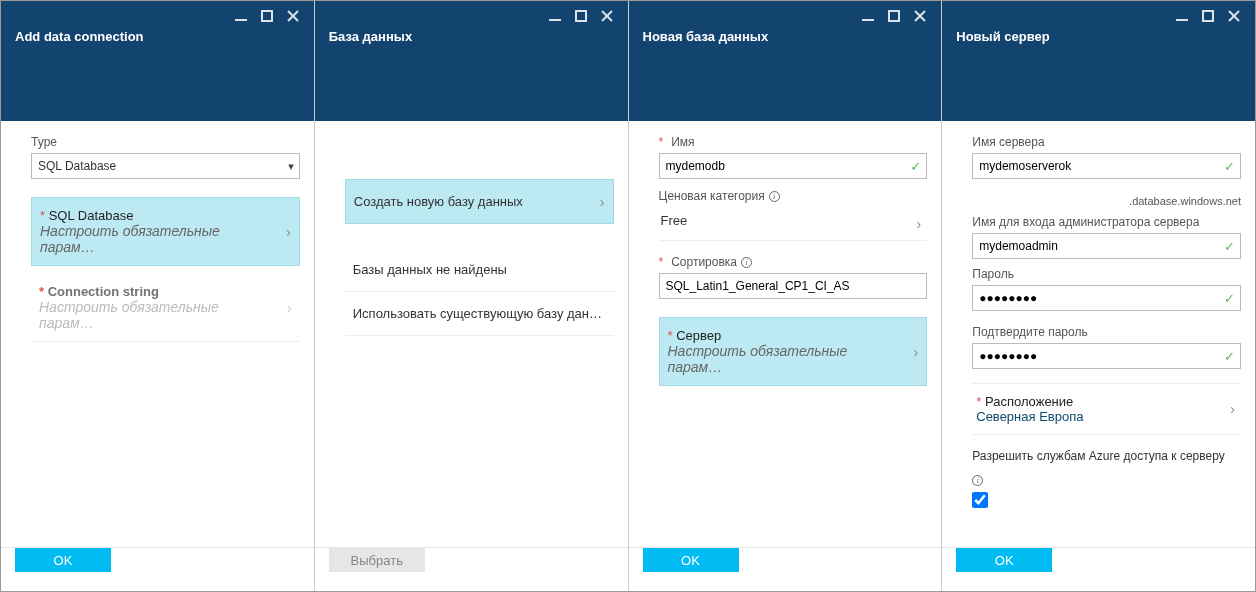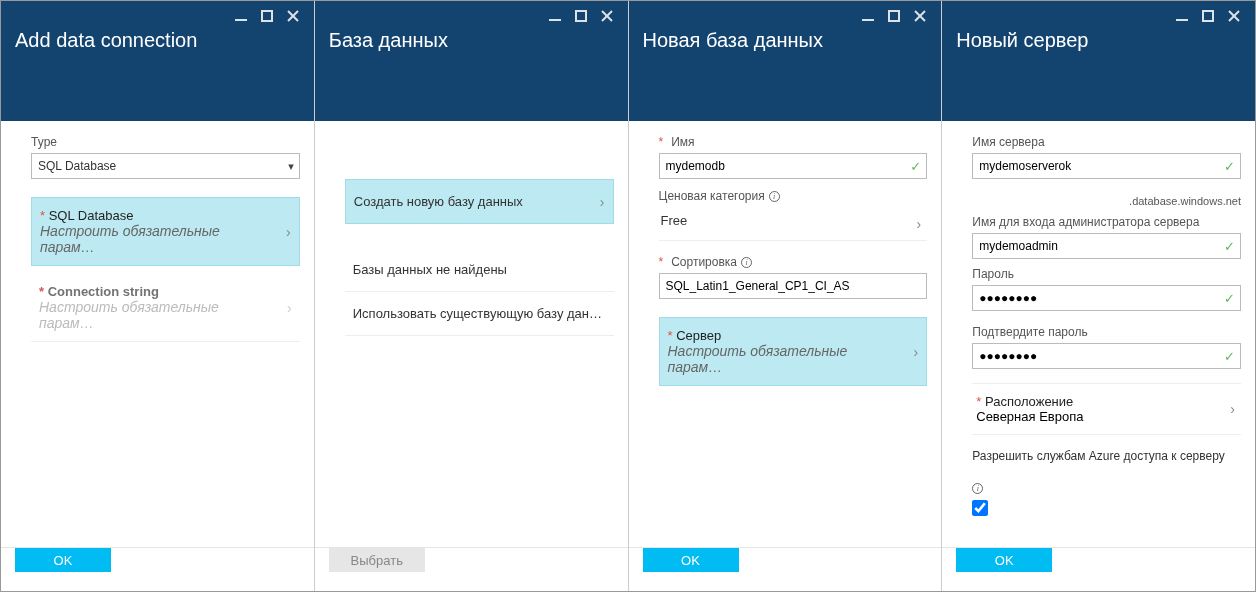--- a/index.html
+++ b/index.html
@@ -39,22 +39,22 @@
     gap: 12px;
     height: 16px;
     margin-bottom: 4px;
   }
   .win-ic {
     width: 14px; height: 14px;
     opacity: .85;
     cursor: pointer;
   }
   .blade-title {
-    font-size: 20px;
-    font-weight: 400;
+    font-size: 13px;
+    font-weight: 700;
     color: #fff;
   }
   .blade-body {
     flex: 1;
     background: #fff;
     padding: 14px 14px 0 30px;
     overflow: hidden;
     position: relative;
   }
   .blade-footer {
@@ -208,21 +208,21 @@
   }
   .loc-tile .chev-r {
     position:absolute; right:6px; top:50%; transform:translateY(-50%);
     color:#888; font-size:14px;
   }
   .allow-row {
     font-size: 12px;
     color: #333;
     display:flex;
     align-items:flex-end;
-    gap:20px;
+    gap:12px;
     flex-wrap: wrap;
     margin-bottom: 6px;
   }
   .cb {
     width:16px; height:16px;
   }
   .price-row {
     border-bottom:1px solid #eee;
     padding: 6px 28px 12px 2px;
     position:relative;
@@ -401,21 +401,21 @@
       <div class="field-block">
         <div class="label">Подтвердите пароль</div>
         <div class="input-wrap" style="margin-bottom:0;">
           <input class="text-input valid" value="●●●●●●●●" style="">
           <span class="check-ic">✓</span>
         </div>
       </div>
 
       <div class="loc-tile">
         <div class="tile-title req-star">Расположение</div>
-        <div style="font-size:13px;color:#000000;">Северная Европа</div>
+        <div style="font-size:13px;color:#0c4a6e;">Северная Европа</div>
         <span class="chev-r">›</span>
       </div>
 
       <div class="allow-row">
         <span>Разрешить службам Azure доступа к серверу</span>
         <span class="info-ic">i</span>
       </div>
       <input type="checkbox" class="cb" checked="" style="">
     </div>
     <div class="blade-footer">

